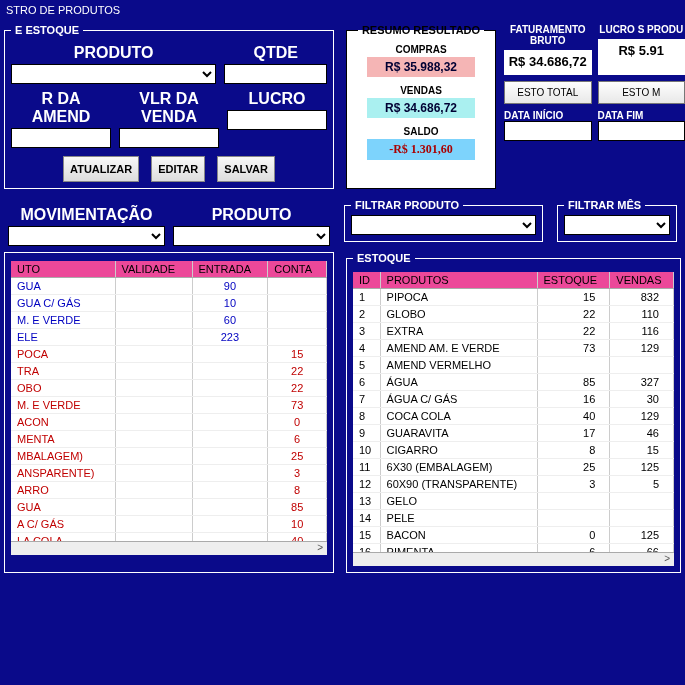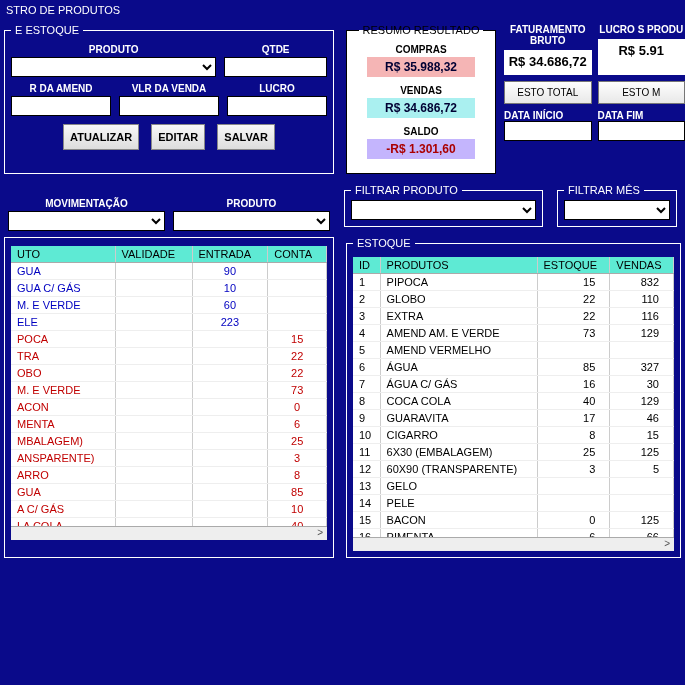--- a/index.html
+++ b/index.html
@@ -21,39 +21,39 @@
 fieldset {
   border: 1px solid #fff;
   color: #fff;
   margin: 4px;
   padding: 8px 6px 6px 6px;
   position: relative;
 }
 fieldset > legend {
   padding: 0 4px;
   font-size: 11px;
-  font-weight: normal;
+  font-weight: bold;
 }
 .row-top {
   display: flex;
   gap: 4px;
 }
 .estoque-panel {
   flex: 0 0 330px;
 }
 .resumo-panel {
   flex: 0 0 150px;
   text-align: center;
 }
 .right-panel {
   flex: 1;
 }
 label.lbl {
   display: block;
-  font-size: 10px;
+  font-size: 16px;
   font-weight: bold;
   color: #fff;
   text-align: center;
   margin-bottom: 2px;
 }
 .frow { display: flex; gap: 8px; margin-bottom: 6px; }
 .fcol { flex: 1; display: flex; flex-direction: column; align-items: center; }
 input[type="text"], select {
   width: 100%;
   height: 20px;
@@ -77,21 +77,21 @@
   display: block;
   margin: 2px auto 8px auto;
   padding: 3px 6px;
   font-size: 12px;
   font-weight: bold;
   color: #003;
   width: 108px;
 }
 .compras-val { background: #f5b5b5; }
 .vendas-val  { background: #aaf0f0; }
-.saldo-val   { background: #c4b5fd; color: #a00; }
+.saldo-val   { background: #7dd3fc; color: #a00; font-family: Liberation Serif, serif; }
 .white-card {
   background: #fff;
   color: #000;
   font-weight: bold;
   text-align: center;
   padding: 6px 4px;
   font-size: 13px;
 }
 .white-card .cap { color: #fff; background: #0a0a8a; font-size: 10px; display:block; margin: -6px -4px 4px -4px; padding: 4px 0; }
 .stat-row { display: flex; gap: 6px; margin-bottom: 6px; }
@@ -116,21 +116,21 @@
   font-size: 11px;
 }
 table { border-collapse: collapse; width: 100%; }
 th, td {
   border-right: 1px solid #ccc;
   border-bottom: 1px solid #eee;
   padding: 2px 6px;
   text-align: left;
   white-space: nowrap;
 }
-th { background: #5eead4; border-bottom: 1px solid #aaa; font-weight: normal; }
+th { background: #ec4899; border-bottom: 1px solid #aaa; font-weight: normal; }
 td.num { text-align: center; }
 .blue-row { color: #0000c0; }
 .red-row { color: #c00000; }
 .bottom-row { display:flex; gap:4px; }
 .bottom-row fieldset { flex:1; }
 .estoque-table td.r { text-align: right; padding-right: 14px; }
 .scroll-hint { height: 14px; background: #eee; border-top:1px solid #aaa; position:relative; }
 .scroll-hint::after { content:">"; position:absolute; right:4px; font-size:10px; color:#555; }
 </style>
 </head>

